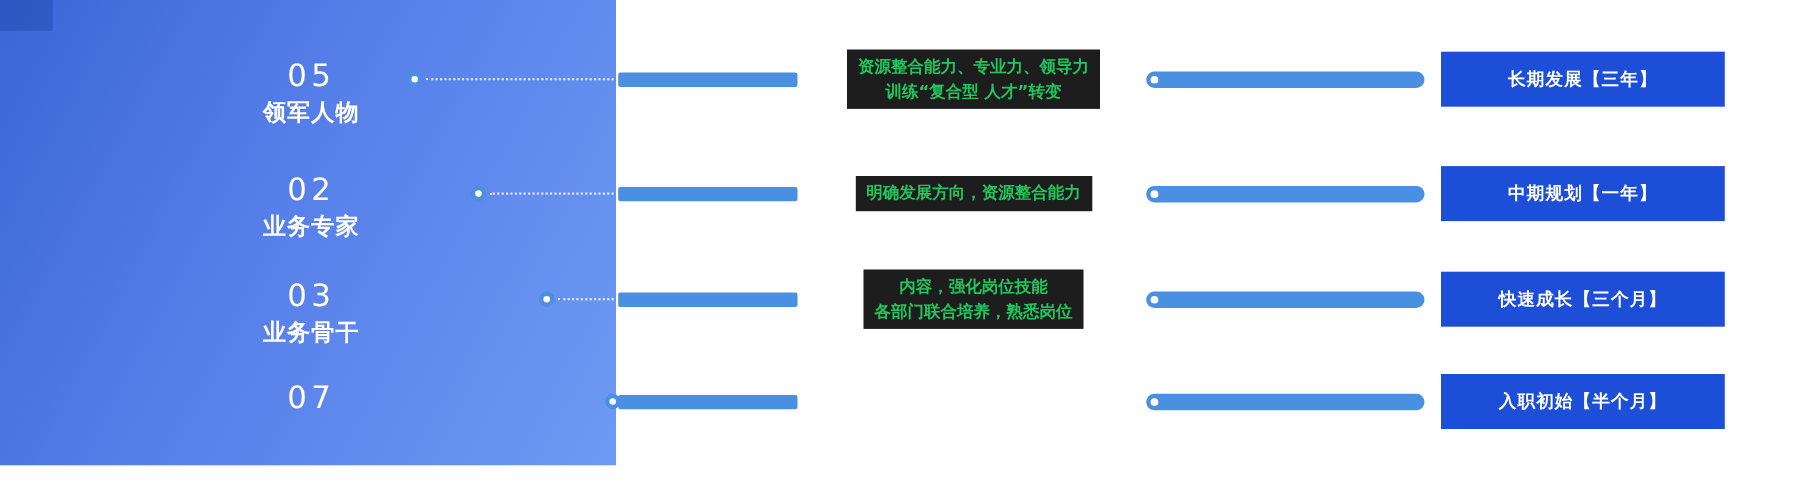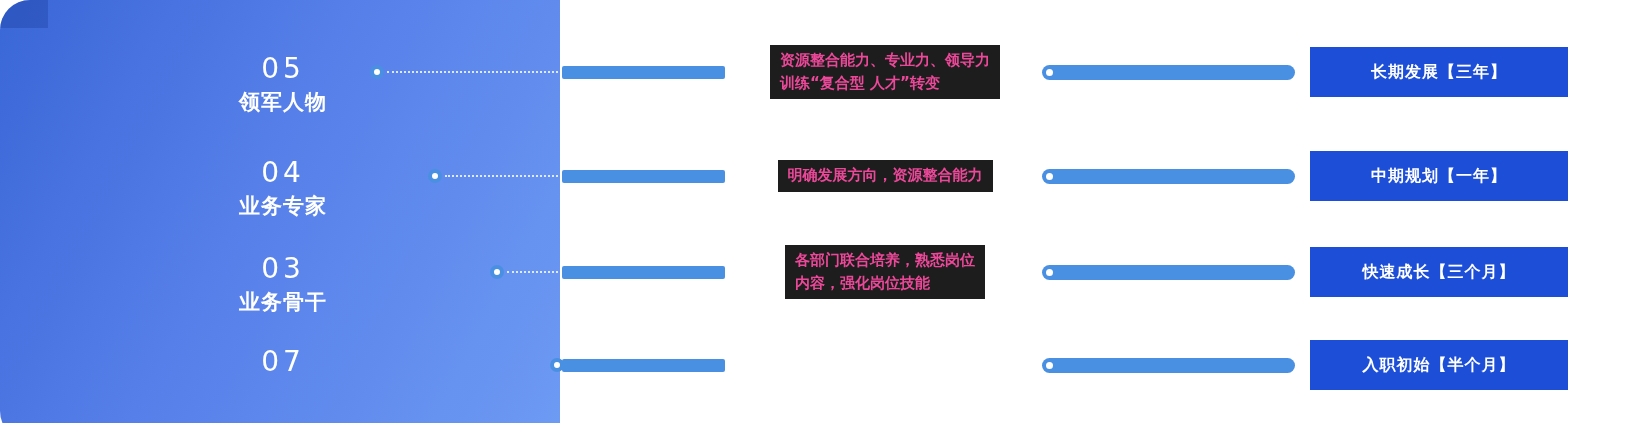--- a/index.html
+++ b/index.html
@@ -3,21 +3,20 @@
 <meta charset="utf-8">
 <style>
   html,body { margin:0; padding:0; background:#ffffff; }
   .canvas {
     position:relative;
     width:1632px;
     height:441px;
     background:#ffffff;
     overflow:hidden;
     font-family:"DejaVu Sans","Liberation Sans",sans-serif;
-    border-radius:30px;
   }
   .panel {
     position:absolute; left:0; top:0;
     width:560px; height:423px;
     background:linear-gradient(118deg,#3a67d7 0%,#567fe9 45%,#6d9af3 100%);
   }
   .corner {
     position:absolute; left:0; top:0;
     width:48px; height:28px;
     background:rgba(16,48,140,0.28);
@@ -55,23 +54,23 @@
   .bar1 {
     position:absolute; left:562px; width:163px; height:13px;
     top:calc(var(--c) - 6px); background:#4a90e2; border-radius:2px;
   }
   .mid {
     position:absolute; left:745px; width:280px;
     top:calc(var(--c) - 34px); height:68px;
     display:flex; align-items:center; justify-content:center;
   }
   .descbox {
-    background:#1d1d1d; color:#ec4899;
+    background:#1d1d1d; color:#22c55e;
     font-size:15px; line-height:1.55; font-weight:600;
-    padding:4px 10px; 
+    padding:4px 10px; text-align:center;
   }
   .bar2 {
     position:absolute; left:1042px; width:253px; height:15px;
     top:calc(var(--c) - 7px); background:#4a90e2; border-radius:8px;
   }
   .bar2-hole {
     position:absolute; left:4px; top:4px; width:7px; height:7px;
     border-radius:50%; background:#ffffff;
   }
   .milestone {
@@ -103,21 +102,21 @@
         <div>训练“复合型 人才”转变</div>
       </div>
     </div>
     <div class="bar2">
       <div class="bar2-hole"></div>
     </div>
     <div class="milestone">长期发展【三年】</div>
   </div>
 
   <div class="row row-1">
-    <div class="num">04</div>
+    <div class="num">02</div>
     <div class="stage">业务专家</div>
     <div class="node"></div>
     <div class="dotline"></div>
     <div class="bar1"></div>
     <div class="mid">
       <div class="descbox">
         <div>明确发展方向，资源整合能力</div>
       </div>
     </div>
     <div class="bar2">
@@ -127,22 +126,22 @@
   </div>
 
   <div class="row row-2">
     <div class="num">03</div>
     <div class="stage">业务骨干</div>
     <div class="node"></div>
     <div class="dotline"></div>
     <div class="bar1"></div>
     <div class="mid">
       <div class="descbox">
+        <div>内容，强化岗位技能</div>
         <div>各部门联合培养，熟悉岗位</div>
-        <div>内容，强化岗位技能</div>
       </div>
     </div>
     <div class="bar2">
       <div class="bar2-hole"></div>
     </div>
     <div class="milestone">快速成长【三个月】</div>
   </div>
 
   <div class="row row-3">
     <div class="num">07</div>

